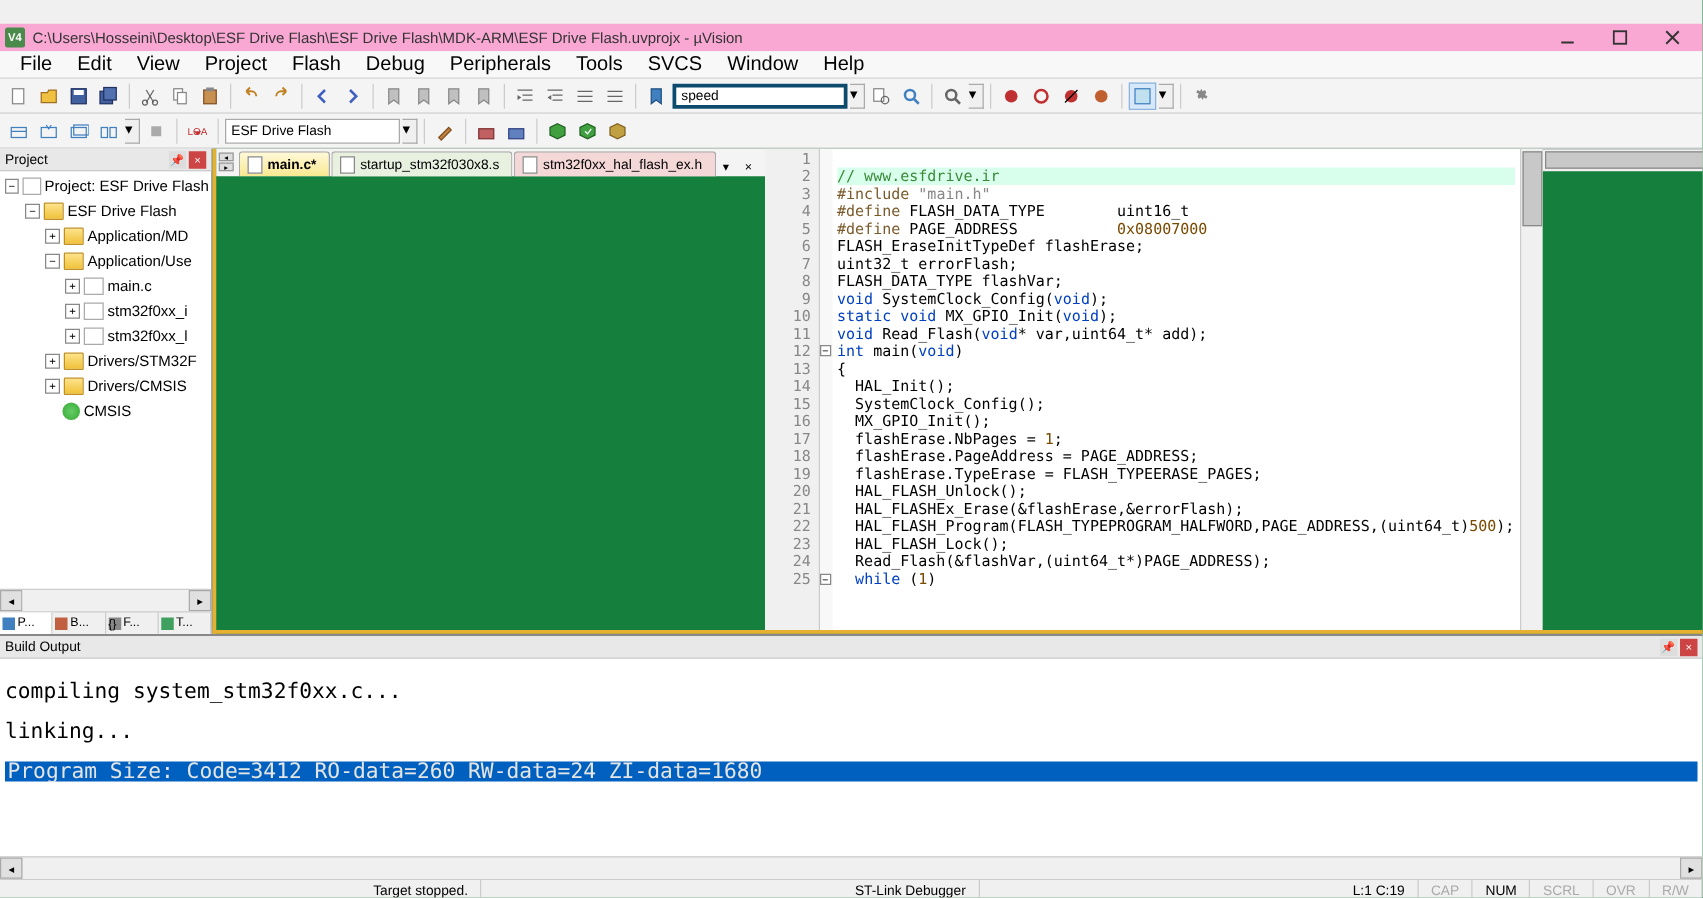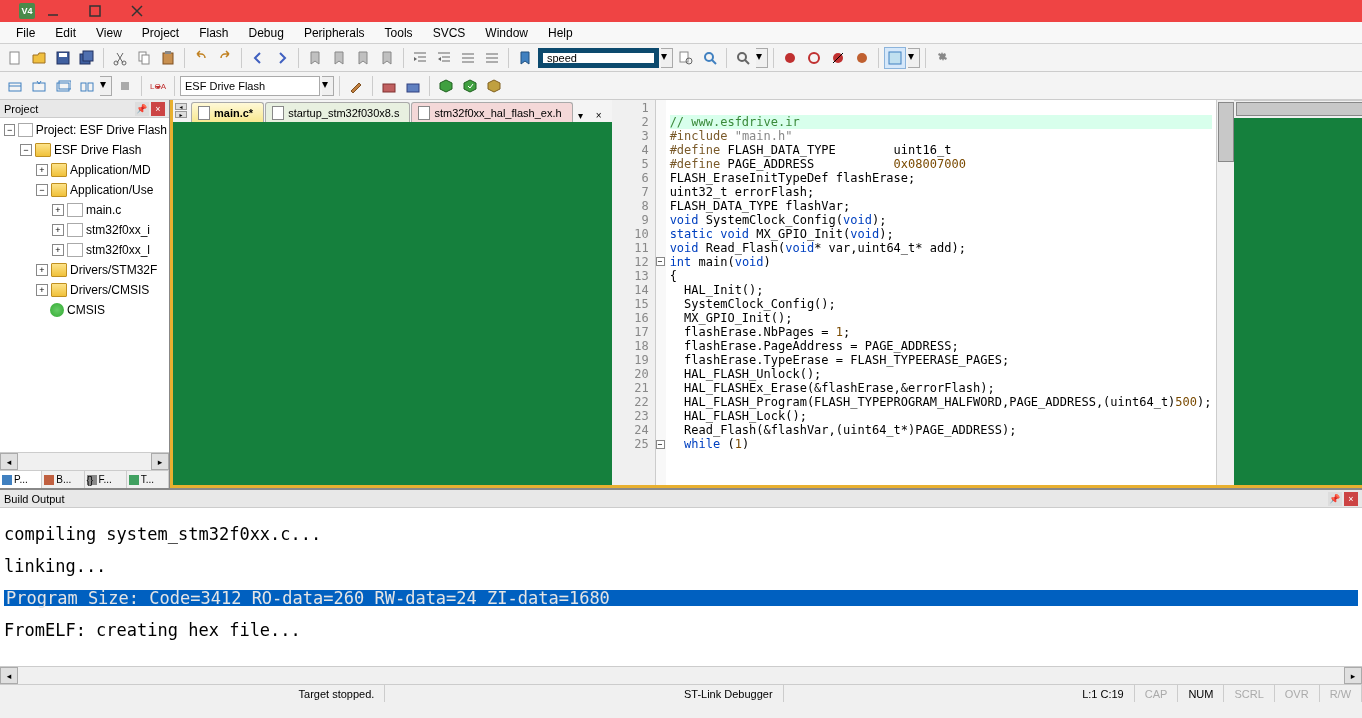--- a/index.html
+++ b/index.html
@@ -1,27 +1,27 @@
 <!DOCTYPE html>
 <html><head>
 <meta charset="utf-8">
 <style>
 * { margin:0; padding:0; box-sizing:border-box; }
 body { font-family:"Segoe UI",Tahoma,sans-serif; font-size:12px; background:#f0f0f0; overflow:hidden; width:1362px; height:718px; }
-.titlebar { height:22px; background:#ef4444; display:flex; align-items:center; padding:0 19px; }
+.titlebar { height:22px; background:#f9a8d4; display:flex; align-items:center; padding:0 4px;margin-top:19px; }
 .titlebar-icon { width:16px; height:16px; background:#4a8a4a; margin-right:6px; display:flex; align-items:center; justify-content:center; color:#fff; font-size:9px; font-weight:bold; border-radius:2px; }
 .titlebar-text { flex:1; font-size:12px; color:#333; }
 .titlebar-btns { display:flex; gap:18px; padding-right:8px; }
 .titlebar-btn { width:24px; height:18px; display:flex; align-items:center; justify-content:center; cursor:pointer; }
 .menubar { height:22px; background:#f8f8f8; border-bottom:1px solid #d0d0d0; display:flex; align-items:center; padding:0 6px; }
-.menu-item { padding:2px 10px; cursor:pointer; font-size:12px; }
+.menu-item { padding:2px 10px; cursor:pointer; font-size:16px; }
 .toolbar { height:28px; background:#f4f4f4; border-bottom:1px solid #ccc; display:flex; align-items:center; padding:0 4px; gap:2px; }
 .tb-btn { width:22px; height:22px; display:flex; align-items:center; justify-content:center; cursor:pointer; border:1px solid transparent; }
 .tb-sep { width:1px; height:20px; background:#ccc; margin:0 3px; }
-.tb-input { height:20px; width:121px; border:5px solid #0c4a6e; padding:0 4px; font-size:11px; }
+.tb-input { height:20px; width:140px; border:3px solid #0c4a6e; padding:0 4px; font-size:11px; }
 .tb-select { height:20px; width:12px; border:1px solid #aaa; border-left:none; background:#f0f0f0; cursor:pointer; }
 .tb-btn.active { border-color:#8cb4dc; background:#d6e8fa; }
 .toolbar2 { height:28px; background:#f4f4f4; border-bottom:1px solid #ccc; display:flex; align-items:center; padding:0 4px; gap:2px; }
 .target-select { height:20px; width:140px; border:1px solid #aaa; padding:0 4px; font-size:11px; background:#fff; }
 .main-area { display:flex; height:388px; }
 .project-panel { width:170px; background:#fff; border-right:1px solid #888; display:flex; flex-direction:column; }
 .panel-header { height:18px; background:#e8e8e8; border-bottom:1px solid #ccc; display:flex; align-items:center; padding:0 4px; font-size:11px; position:relative; }
 .panel-header-btns { margin-left:auto; display:flex; gap:2px; }
 .panel-header-btn { width:14px; height:14px; background:#ddd; cursor:pointer; font-size:9px; display:flex; align-items:center; justify-content:center; }
 .panel-header-btn.close { background:#c44; color:#fff; }
@@ -74,20 +74,21 @@
 .statusbar { height:18px; background:#f0f0f0; border-top:1px solid #ccc; display:flex; align-items:center; font-size:11px; }
 .sb-cell { padding:0 10px; border-right:1px solid #ccc; height:100%; display:flex; align-items:center; }
 .sb-spacer { flex:1; }
 svg { pointer-events:none; }
 </style>
 </head>
 <body>
 
 <div class="titlebar">
   <div class="titlebar-icon">V4</div>
+  <div class="titlebar-text">C:\Users\Hosseini\Desktop\ESF Drive Flash\ESF Drive Flash\MDK-ARM\ESF Drive Flash.uvprojx - µVision</div>
   <div class="titlebar-btns">
     <div class="titlebar-btn">
         <svg width="12" height="12">
           <line x1="1" y1="10" x2="11" y2="10" stroke="#333" stroke-width="1.5"></line>
         </svg>
       </div>
     <div class="titlebar-btn">
         <svg width="12" height="12">
           <rect x="1" y="1" width="10" height="10" fill="none" stroke="#333" stroke-width="1.5"></rect>
         </svg>
@@ -563,21 +564,20 @@
     <span>Build Output</span>
     <div class="panel-header-btns">
       <div class="panel-header-btn">📌</div>
       <div class="panel-header-btn close">×</div>
     </div>
   </div>
   <div class="build-body">
 <div class="build-line">compiling system_stm32f0xx.c...</div>
 <div class="build-line">linking...</div>
 <div class="build-line hl">Program Size: Code=3412 RO-data=260 RW-data=24 ZI-data=1680 </div>
-<div class="build-line">FromELF: creating hex file...</div>
 
 
 
 
   </div>
   <div class="build-hscroll">
     <div class="tree-hscroll-btn">◂</div>
     <div class="hscroll-track"></div>
     <div class="tree-hscroll-btn">▸</div>
   </div>

